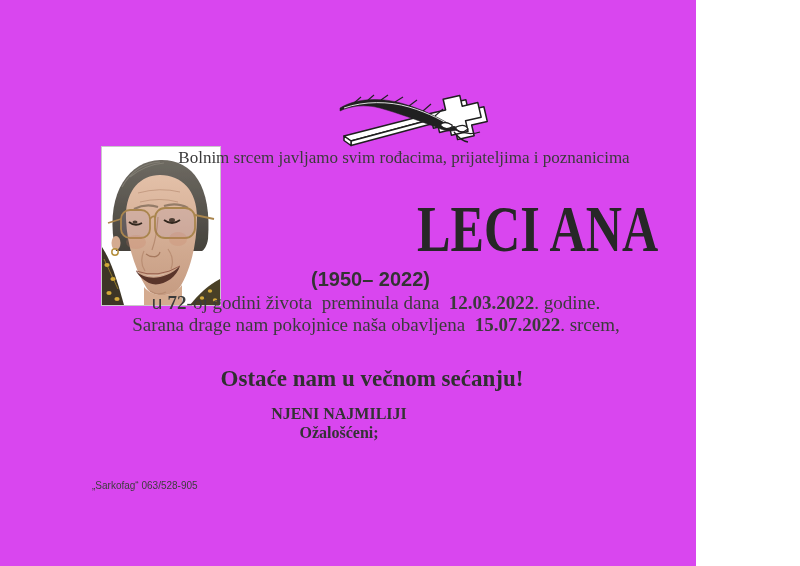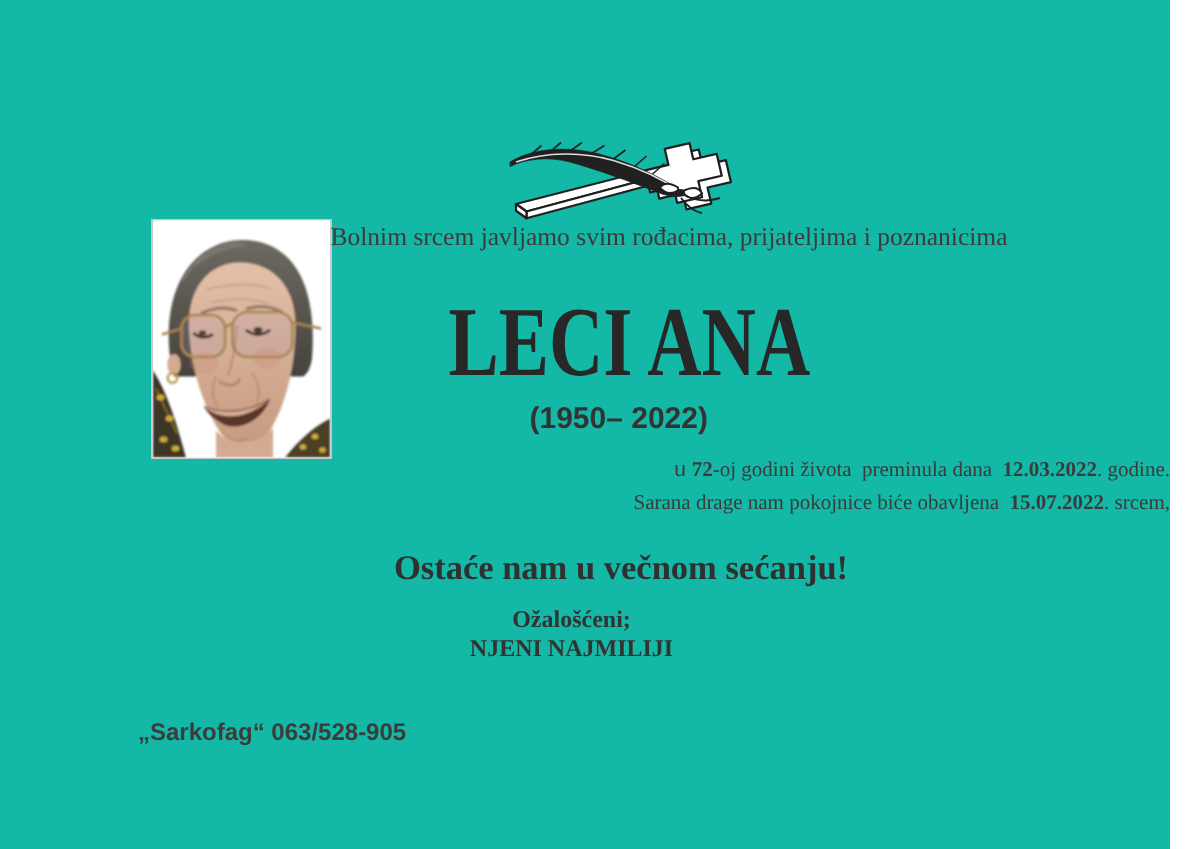--- a/index.html
+++ b/index.html
@@ -1,60 +1,60 @@
 <!DOCTYPE html>
 <html><head>
 <meta charset="utf-8">
 <style>
   html,body{margin:0;padding:0;background:#ffffff;}
   #page{
-    position:relative;width:780px;height:566px;background:#14b8a6;overflow:hidden;
+    position:relative;width:696px;height:566px;background:#d946ef;overflow:hidden;
     font-family:"Liberation Serif",serif;color:#3a3a3a;
   }
   .pre{white-space:pre-wrap;}
   
   .cross-art{position:absolute;left:334px;top:94px;width:162px;height:58px;}
   
   .photo-frame{
     position:absolute;left:101px;top:146px;width:120px;height:160px;
     border:1px solid #c9c9c9;background:#ffffff;box-sizing:border-box;
   }
   .photo-frame svg{display:block;width:118px;height:158px;}
   
   .intro{
     position:absolute;left:112px;right:0;top:147px;text-align:center;
     font-size:17px;line-height:22px;color:#3b3b3b;
   }
-  .name-block{position:absolute;left:60px;right:0;top:196px;text-align:center;line-height:1;}
+  .name-block{position:absolute;left:60px;right:0;top:196px;text-align:right;line-height:1;}
   .name-inner{
     display:inline-block;font-weight:bold;font-size:66px;color:#272727;
     transform:scaleX(0.76);transform-origin:50% 50%;letter-spacing:0px;white-space:nowrap;
   }
   .years{
     position:absolute;left:45px;right:0;top:269px;text-align:center;line-height:1;
     font-family:"Liberation Sans",sans-serif;font-weight:bold;font-size:20px;color:#333333;
   }
   .details{
-    position:absolute;left:56px;right:0;top:302px;text-align:right;
-    font-size:14px;line-height:21.5px;color:#3b3b3b;
+    position:absolute;left:56px;right:0;top:292px;text-align:center;
+    font-size:19px;line-height:21.5px;color:#3b3b3b;
   }
   .details .b{font-weight:bold;}
   .u-sans{font-family:"Liberation Sans",sans-serif;}
   .details .line3{font-weight:bold;color:#333333;}
   .farewell{
     position:absolute;left:0;right:0;top:366px;text-align:center;line-height:1.1;
     font-weight:bold;font-size:23px;color:#303030;padding-left:48px;
   }
   .mourners{
     position:absolute;left:0;right:18px;top:404px;text-align:center;
     font-weight:bold;font-size:16px;line-height:19px;color:#333333;
   }
   .footer-agency{
     position:absolute;left:92px;top:480px;
-    font-family:"Liberation Sans",sans-serif;font-weight:bold;font-size:16px;color:#3c3c3c;
+    font-family:"Liberation Sans",sans-serif;font-weight:normal;font-size:10px;color:#3c3c3c;
   }
 </style>
 </head>
 <body>
 
 <div id="page">
 
   <div class="cross-art">
     <svg viewBox="0 0 162 58" xmlns="http://www.w3.org/2000/svg">
       <g stroke="#1f1f1f" stroke-width="1.5" stroke-linejoin="round">
@@ -171,25 +171,25 @@
   </div>
 
   <div class="name-block">
     <span class="name-inner">LECI ANA</span>
   </div>
 
   <div class="years">(1950– 2022)</div>
 
   <div class="details">
     <div class="pre"><span class="u-sans">u </span><span class="b">72</span><span>-oj godini života  preminula dana  </span><span class="b">12.03.2022</span><span>. godine.</span></div>
-    <div class="pre"><span>Sarana drage nam pokojnice biće obavljena  </span><span class="b">15.07.2022</span><span>. srcem,</span></div>
+    <div class="pre"><span>Sarana drage nam pokojnice naša obavljena  </span><span class="b">15.07.2022</span><span>. srcem,</span></div>
   </div>
 
   <div class="farewell">Ostaće nam u večnom sećanju!</div>
 
   <div class="mourners">
+    <div>NJENI NAJMILIJI</div>
     <div>Ožalošćeni;</div>
-    <div>NJENI NAJMILIJI</div>
   </div>
 
   <div class="footer-agency">„Sarkofag“ 063/528-905</div>
 
 </div>
 
 </body></html>

